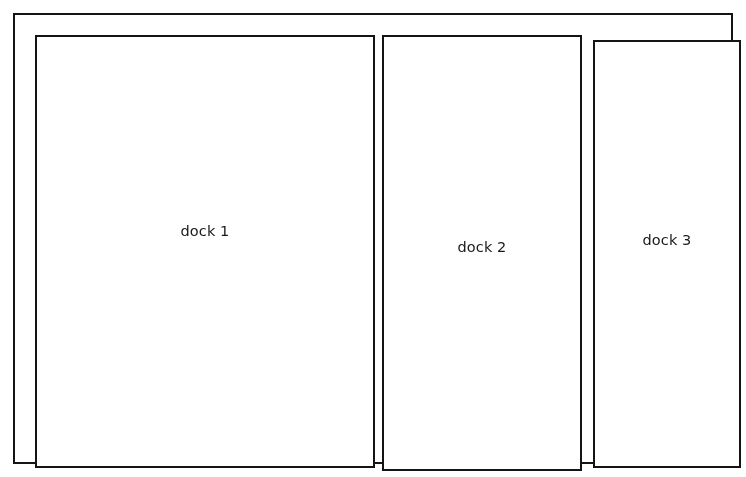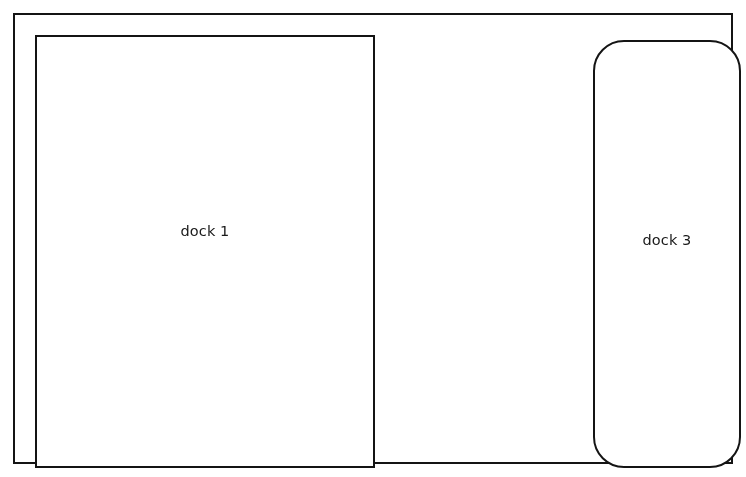--- a/index.html
+++ b/index.html
@@ -76,20 +76,23 @@
 <body>
 
 <div id="canvas" style="background: rgb(255, 255, 255);">
 
   <div class="outer-frame" style="border-color: rgb(20, 20, 20);">
 
     <div class="dock" id="dock-1" style="border-color: rgb(20, 20, 20);">
       <span class="dock-label" style="color: rgb(26, 26, 26);">dock 1</span>
     </div>
 
+    <div class="dock" id="dock-2" style="border-color: rgb(20, 20, 20);">
+      <span class="dock-label" style="color: rgb(26, 26, 26);">dock 2</span>
+    </div>
 
-    <div class="dock" id="dock-3" style="border-color: rgb(20, 20, 20); border-radius: 31px;">
+    <div class="dock" id="dock-3" style="border-color: rgb(20, 20, 20);">
       <span class="dock-label" style="color: rgb(26, 26, 26);">dock 3</span>
     </div>
 
   </div>
 
 </div>
 
 </body></html>

